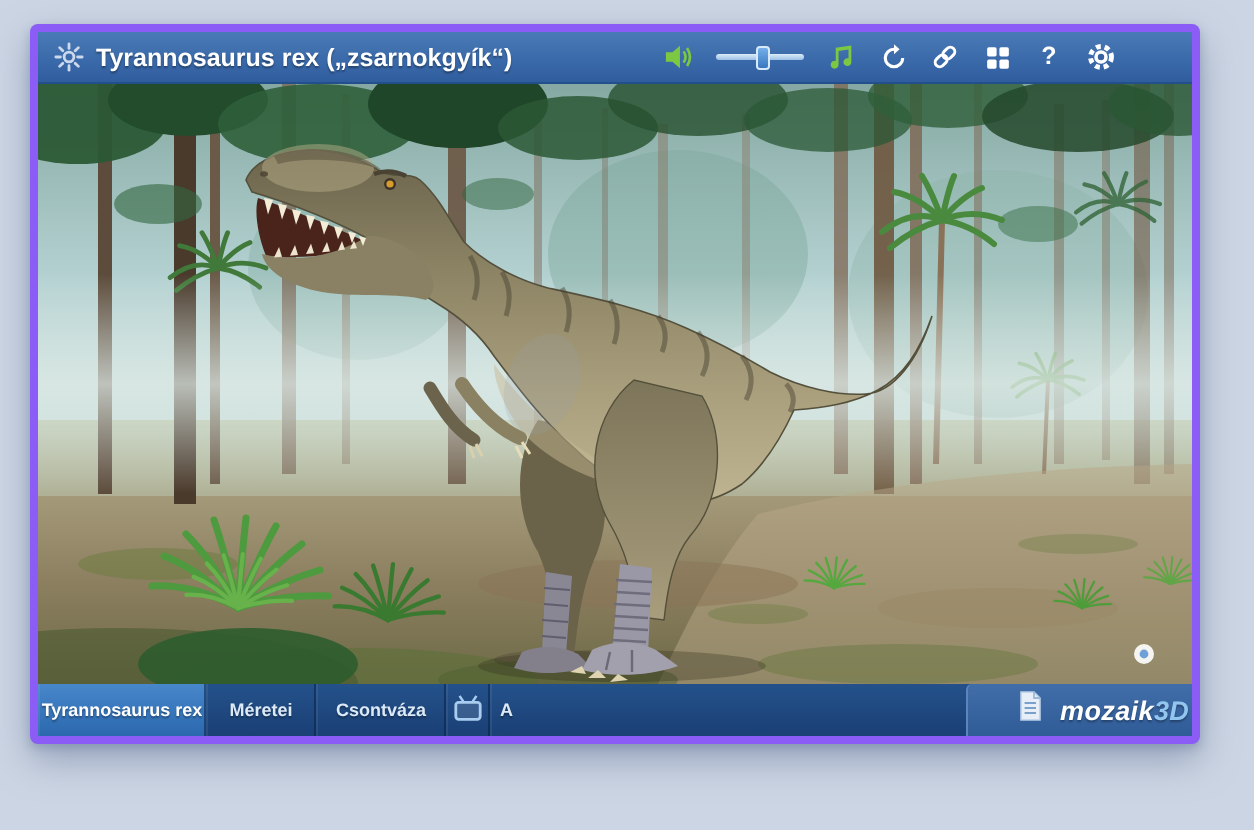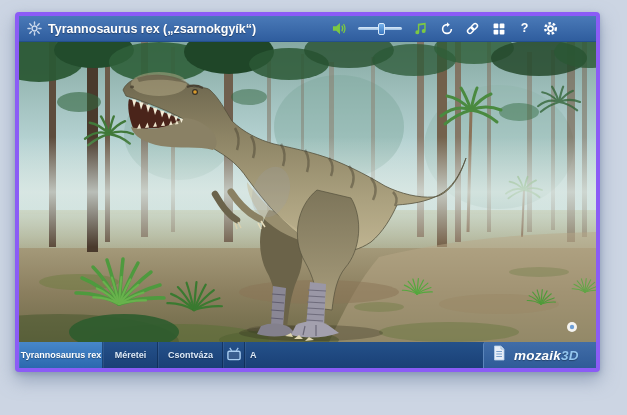--- a/index.html
+++ b/index.html
@@ -28,21 +28,21 @@
   .tabbar{position:relative;height:26px;background:linear-gradient(#24518a,#1a4076);display:flex;}
   .tab{height:100%;display:flex;align-items:center;justify-content:center;box-sizing:border-box;
        color:#dcE9f7;font-size:9px;font-weight:bold;cursor:pointer;white-space:nowrap;
        border-right:1px solid rgba(8,34,70,.55);border-left:1px solid rgba(255,255,255,.07);
        text-shadow:0 1px 1px rgba(0,0,0,.35);}
   .tab.active{background:linear-gradient(#4787ca,#2b68ae);color:#fff;}
   .tab .play{margin-right:6px;display:flex;}
   .tab-partial{flex:1;justify-content:flex-start;padding-left:4px;border-right:none;overflow:hidden;}
   .brand-overlay{position:absolute;right:0;top:0;height:26px;width:113px;
                  background:linear-gradient(#416da8,#2f5b97);border-left:1px solid #5c86bb;
-                 border-radius:3px 0 0 0;display:flex;align-items:center;gap:8px;padding-left:8px;
+                 border-radius:3px 0 0 0;display:flex;align-items:center;gap:8px;padding-left:24px;
                  box-sizing:border-box;cursor:pointer;}
   .logo{font-style:italic;font-weight:bold;font-size:13.5px;color:#fff;letter-spacing:.2px;
         text-shadow:0 1px 1px rgba(0,0,0,.3);}
   .logo .suffix{color:#93c6ef;}
 </style>
 </head>
 <body>
 
 <div class="stage">
   <div class="window">

